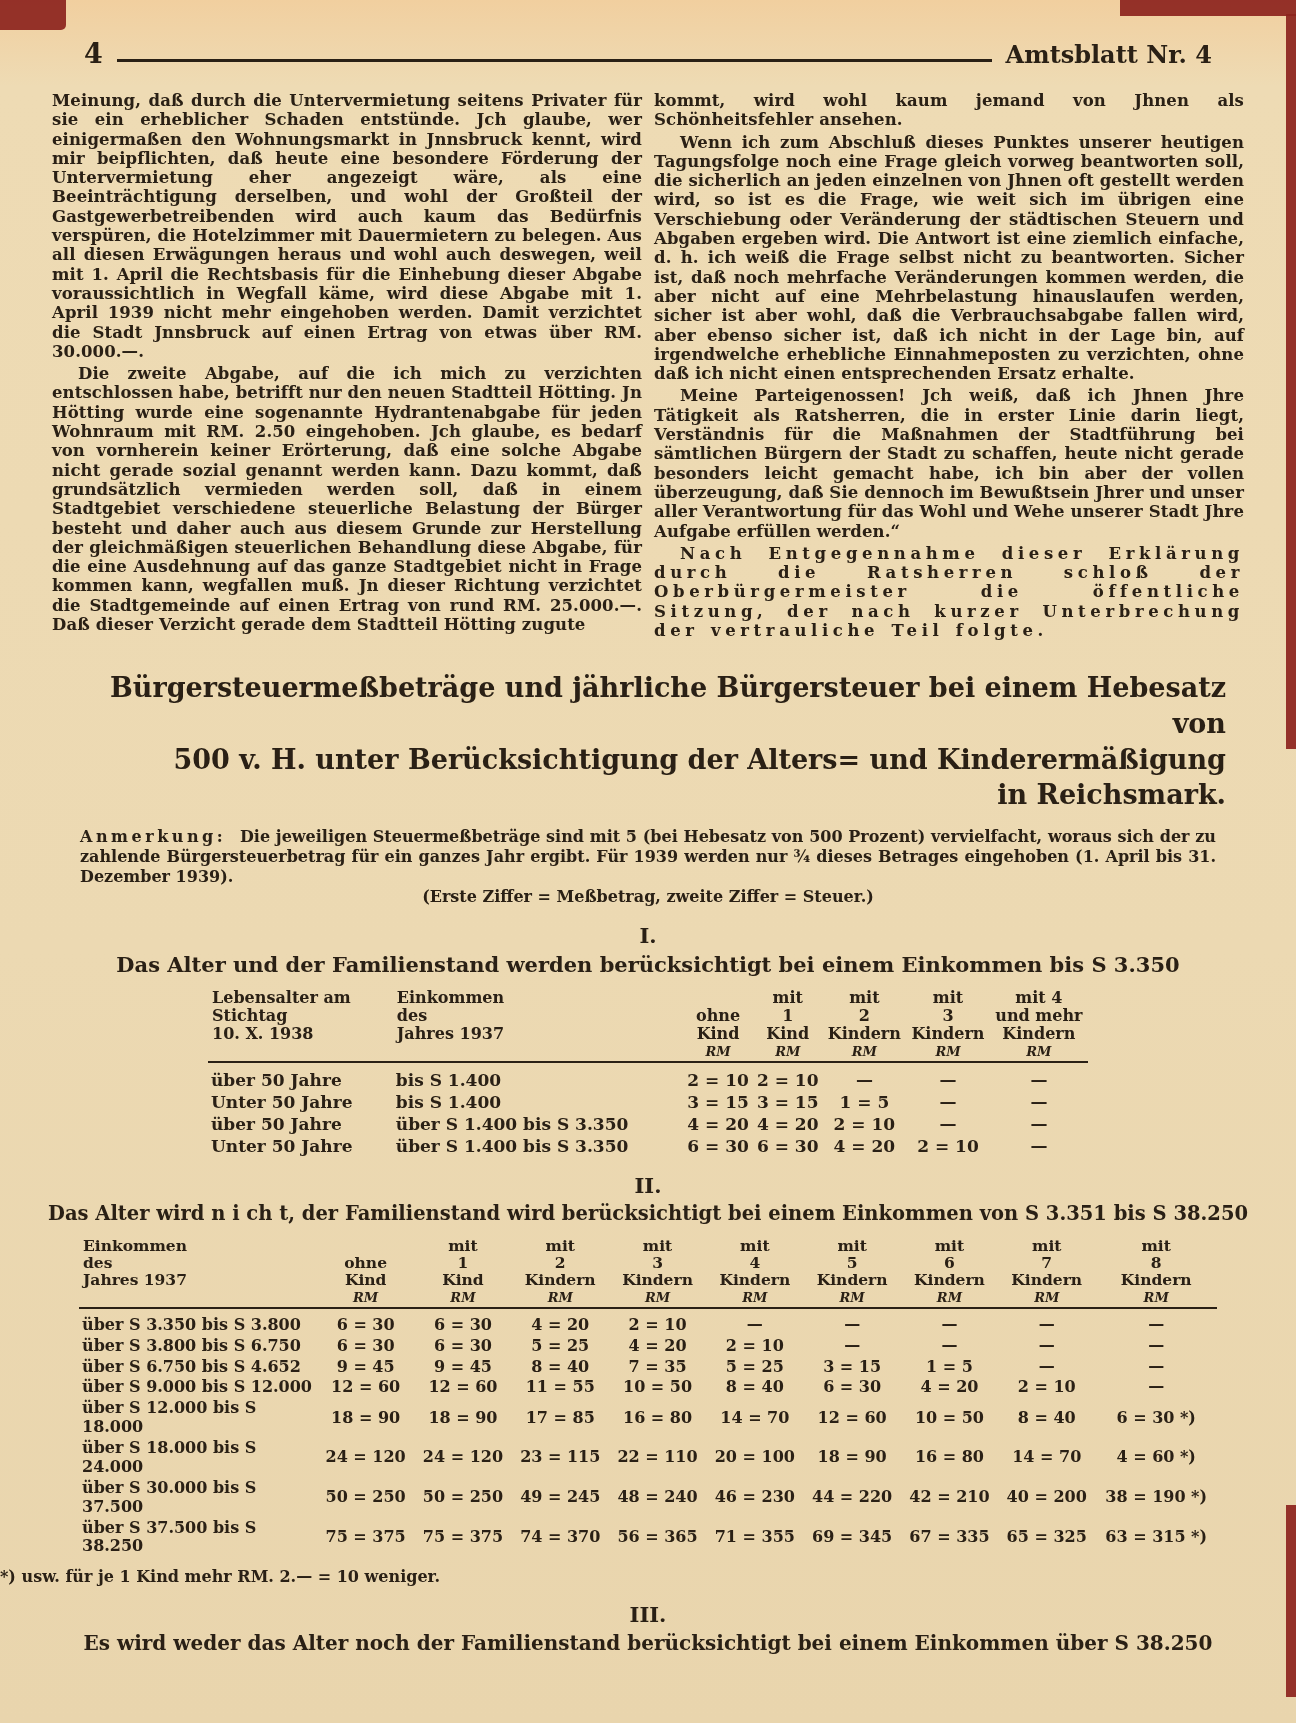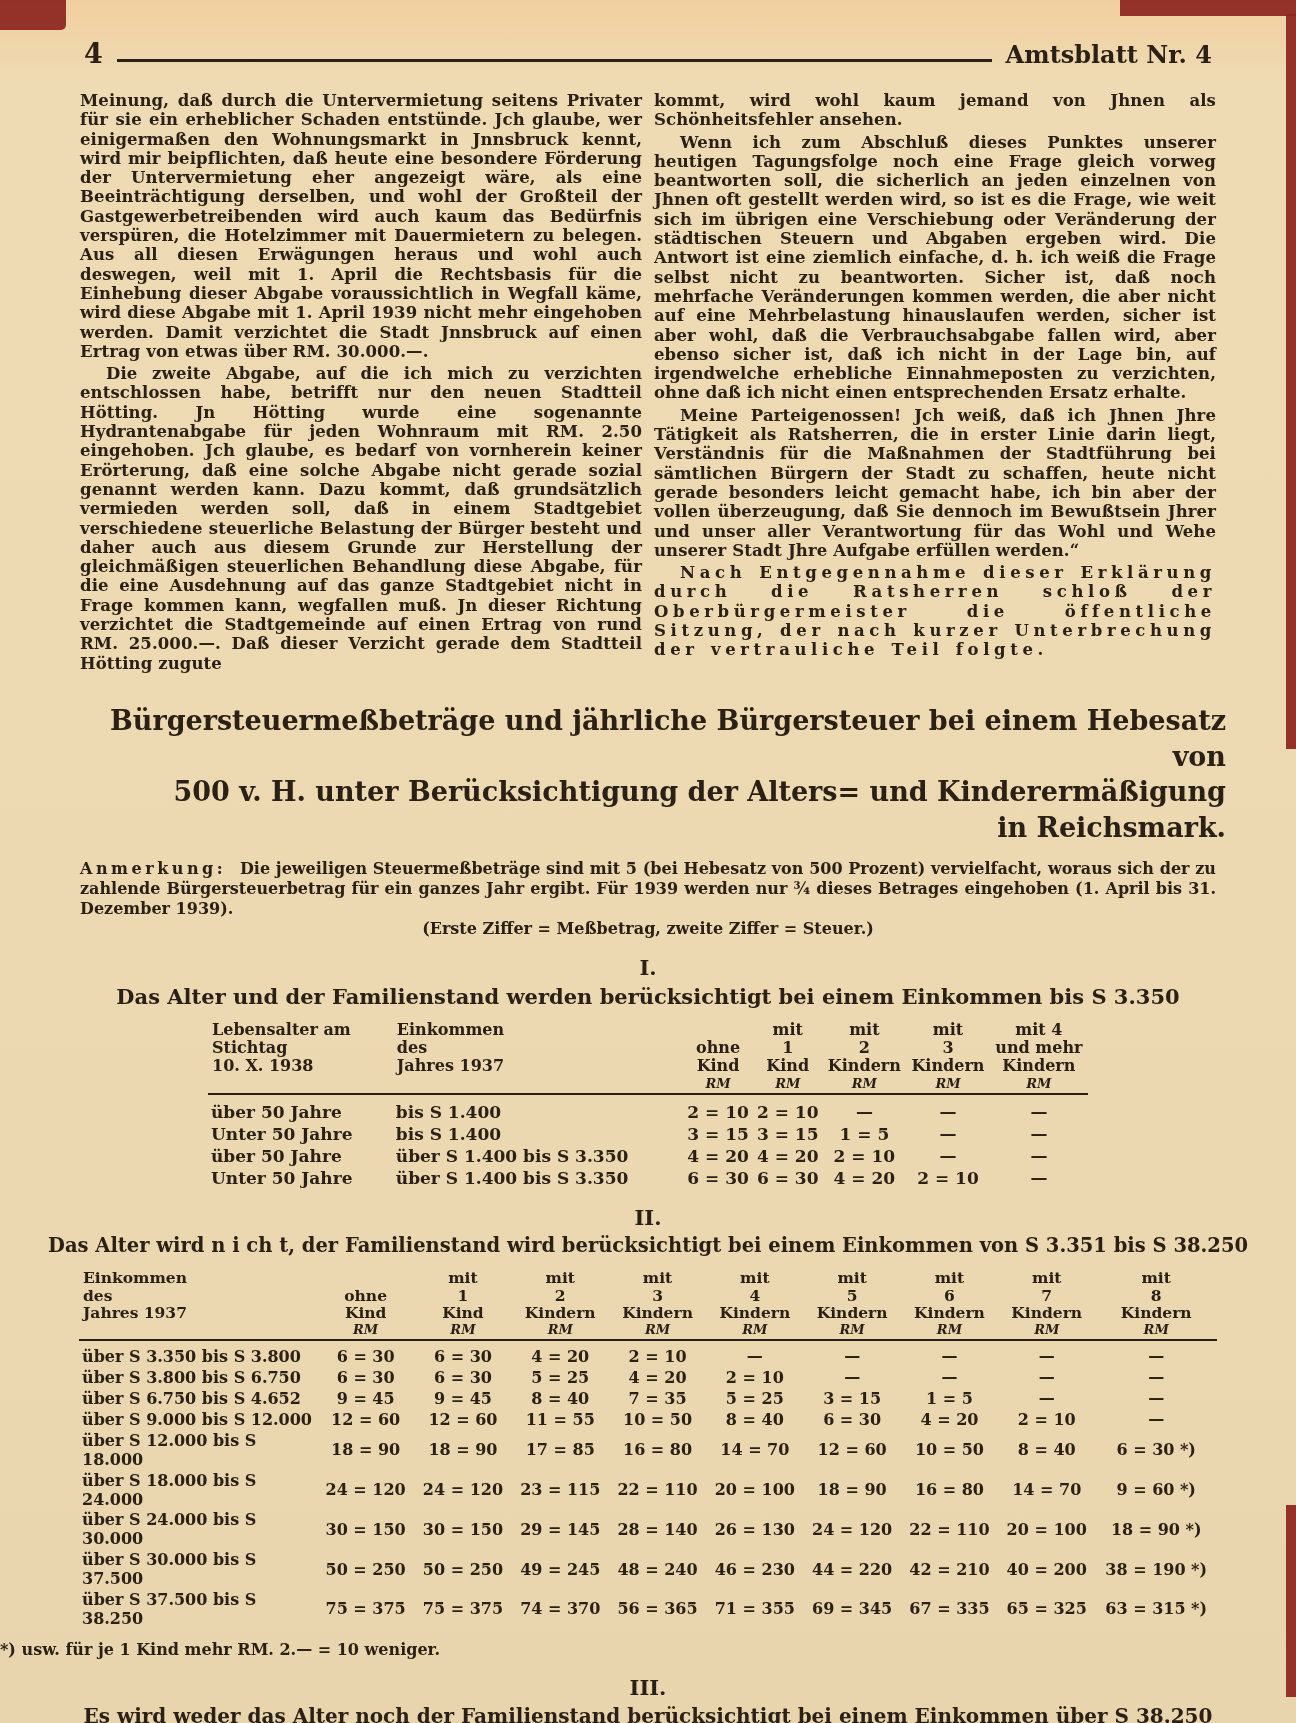--- a/index.html
+++ b/index.html
@@ -17,21 +17,21 @@
   .edge-top-left{left:0;top:0;width:66px;height:30px;border-bottom-right-radius:5px;}
   .edge-top-right{right:0;top:0;width:176px;height:16px;}
   .edge-right-a{right:0;top:14px;width:10px;height:735px;}
   .edge-right-b{right:0;top:1505px;width:10px;height:192px;}
 
   .pagehead{display:flex;align-items:flex-end;padding:40px 84px 0 84px;}
   .pagenum{font-size:27px;font-weight:700;line-height:1;}
   .rule{flex:1;border-bottom:3px solid #2a2015;margin:0 14px 5px 14px;}
   .masthead{font-size:24px;font-weight:700;line-height:1;}
 
-  .columns{display:flex;gap:12px;padding:0 80px;margin-top:24px;justify-content:center;}
+  .columns{display:flex;gap:12px;padding:0 52px;margin-top:24px;justify-content:center;}
   .col{flex:1;min-width:0;}
   .body-p{
     margin:0;font-size:16.5px;line-height:1.17;text-align:justify;
     font-weight:700;letter-spacing:0.1px;
   }
   .body-p + .body-p{margin-top:3px;}
   .indent{text-indent:26px;}
   .spaced{letter-spacing:0.28em;word-spacing:0.12em;}
 
   .main-title{margin:30px 70px 0 70px;text-align:right;font-size:27px;font-weight:700;line-height:1.32;}
@@ -294,33 +294,21 @@
         <tr>
           <td>über S 18.000 bis S 24.000</td>
           <td>24 = 120</td>
           <td>24 = 120</td>
           <td>23 = 115</td>
           <td>22 = 110</td>
           <td>20 = 100</td>
           <td>18 = 90</td>
           <td>16 = 80</td>
           <td>14 = 70</td>
-          <td>9 = 60 *)</td>
-        </tr>
-        <tr>
-          <td>über S 24.000 bis S 30.000</td>
-          <td>30 = 150</td>
-          <td>30 = 150</td>
-          <td>29 = 145</td>
-          <td>28 = 140</td>
-          <td>26 = 130</td>
-          <td>24 = 120</td>
-          <td>22 = 110</td>
-          <td>20 = 100</td>
-          <td>18 = 90 *)</td>
+          <td>4 = 60 *)</td>
         </tr>
         <tr>
           <td>über S 30.000 bis S 37.500</td>
           <td>50 = 250</td>
           <td>50 = 250</td>
           <td>49 = 245</td>
           <td>48 = 240</td>
           <td>46 = 230</td>
           <td>44 = 220</td>
           <td>42 = 210</td>

